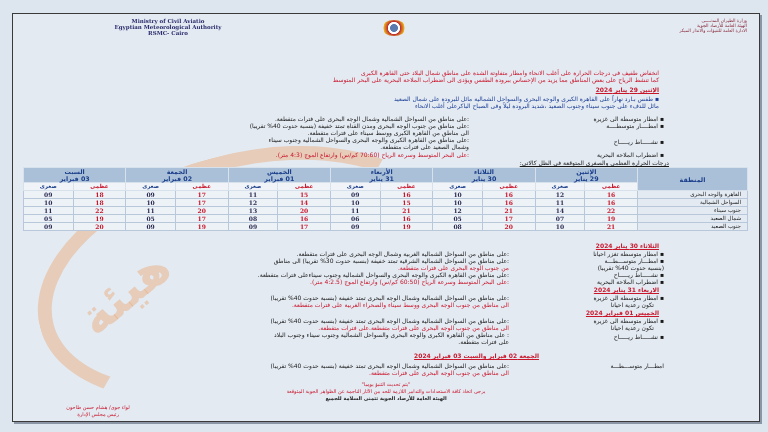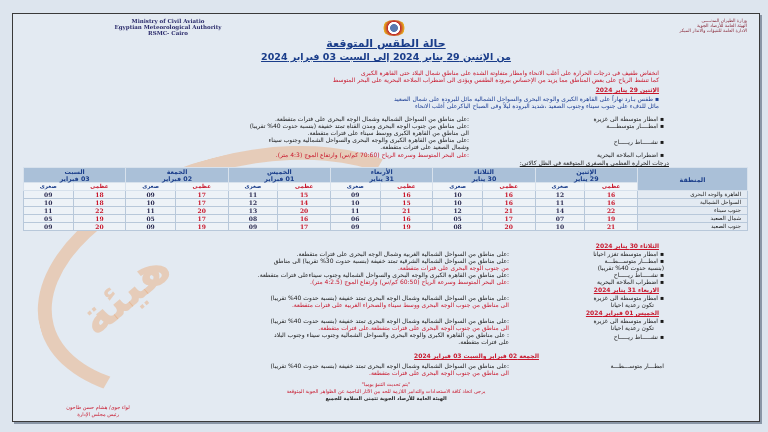--- a/index.html
+++ b/index.html
@@ -38,22 +38,20 @@
     <div>Egyptian Meteorological Authority</div>
     <div>RSMC- Cairo</div>
   </div>
   <div class="logo"></div>
   <div class="hdr-ar">
     <div>وزارة الطيران المدنــــى</div>
     <div>الهيئة العامة للأرصاد الجوية</div>
     <div>الادارة العامة للتنبؤات والانذار المبكر</div>
   </div>
 
-  <div class="title">حالة الطقس المتوقعة</div>
-  <div class="subtitle">من الإثنين 29 يناير 2024  إلى السبت 03 فبراير 2024</div>
 
   <div class="txt red" style="right:100px; top:55px;">انخفاض طفيف فى درجات الحرارة على أغلب الانحاء وامطار متفاوتة الشدة على مناطق شمال البلاد حتى القاهرة الكبرى</div>
   <div class="txt red" style="right:100px; top:62px;">كما تنشط الرياح على بعض المناطق مما يزيد من الإحساس ببرودة الطقس ويؤدى الى اضطراب الملاحة البحرية على البحر المتوسط</div>
   <div class="txt red ul" style="right:100px; top:72px;">الإثنين 29 يناير 2024</div>
   <div class="txt blue" style="right:100px; top:81px;">▪ طقس بـارد نهاراً على القاهرة الكبرى والوجه البحرى والسواحل الشمالية مائل للبرودة على شمال الصعيد</div>
   <div class="txt blue" style="right:100px; top:88px;">مائل للدفء على جنوب سيناء وجنوب الصعيد ،شديد البرودة ليلاً وفى الصباح الباكرعلى أغلب الانحاء</div>
 
   <div class="txt blk" style="right:95px; top:101px;">▪ امطار متوسطة الى غزيرة</div>
   <div class="txt blk" style="right:290px; top:101px;">:على مناطق من السواحل الشمالية وشمال الوجه البحرى على فترات متقطعة.</div>
   <div class="txt blk" style="right:95px; top:108px;">▪ امطــــار متوسطــــة</div>

